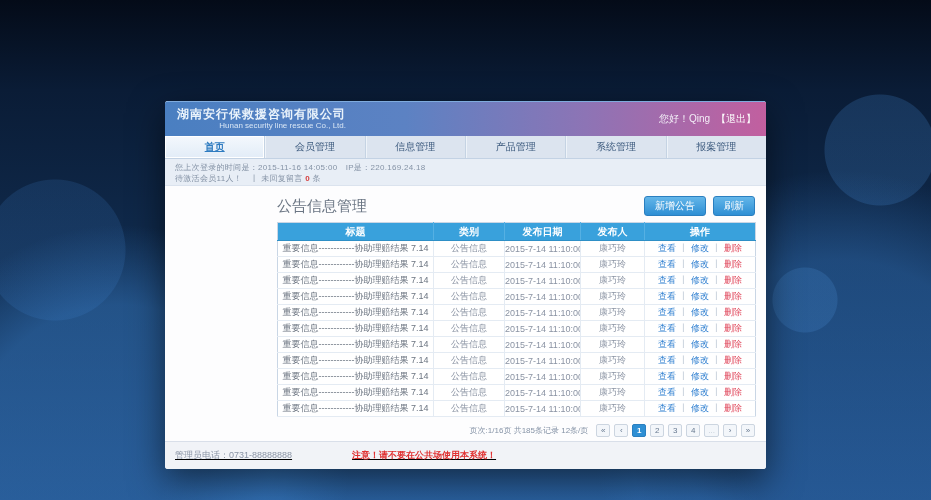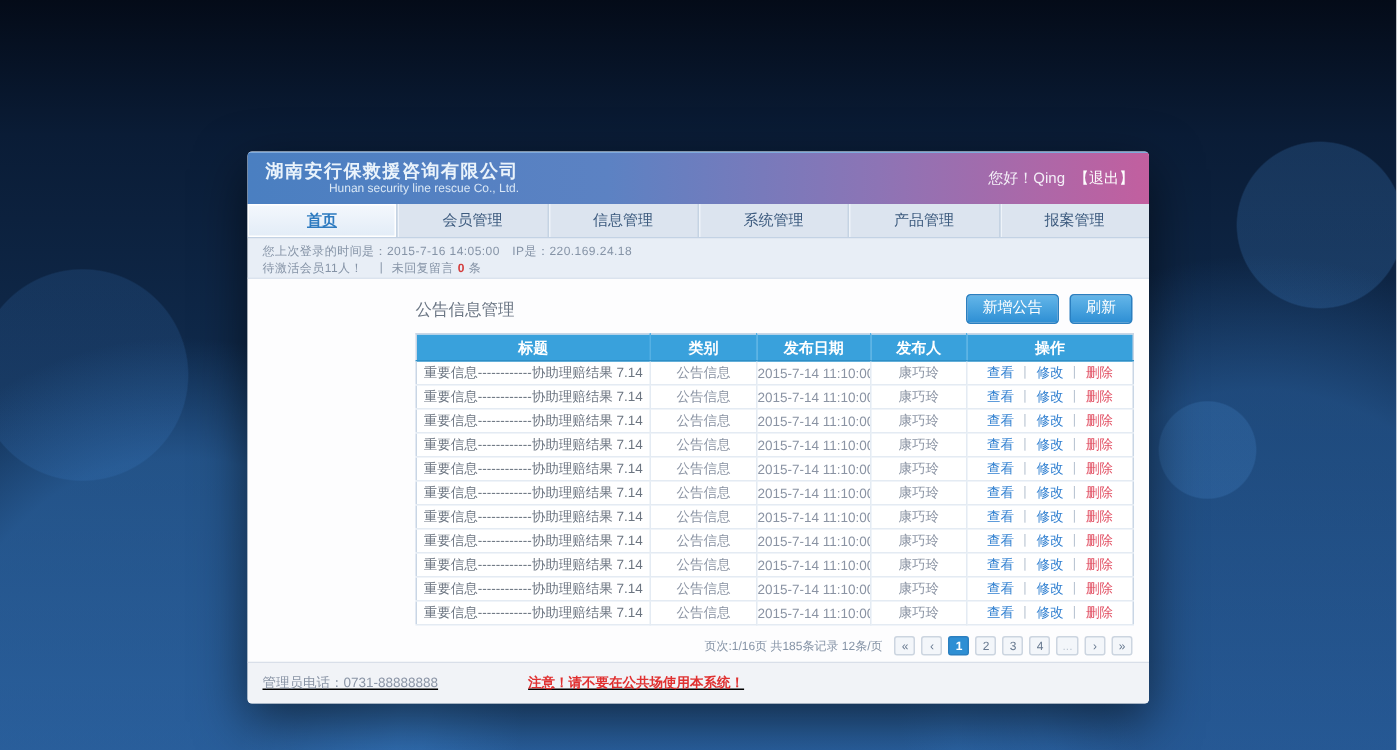--- a/index.html
+++ b/index.html
@@ -44,21 +44,21 @@
     background:linear-gradient(180deg,#f4f8fd,#e2ecf7);
     color:#2e7bc0; font-weight:bold; box-shadow:inset 0 0 0 1px #ffffff;text-decoration:underline;
   }
   
   .status { flex:0 0 27px; background:#e8eef6; border-bottom:1px solid #dbe3ee; padding:3px 0 0 10px; }
   .status p { font-size:8px; color:#8593a6; line-height:11px; letter-spacing:0.3px; }
   .red { color:#d43c3c; font-weight:bold; }
   
   .content { flex:1; background:#fdfdfe; position:relative; padding:10px 11px 0 112px; }
   .content-top { display:flex; justify-content:space-between; align-items:center; height:20px; }
-  .section-title { font-size:11px; color:#6b7684; }
+  .section-title { font-size:15px; color:#6b7684; }
   .btns { display:flex; gap:7px;justify-content:flex-end; }
   .btn {
     background:linear-gradient(180deg,#63b6e9,#2e8fd4); border:1px solid #2a7fc0; border-radius:3px;
     color:#fff; font-size:10px; padding:3px 10px; cursor:pointer; line-height:12px;
   }
   
   table { border-collapse:collapse; width:478px; margin-top:6px; table-layout:fixed; }
   th {
     background:#39a1dc; color:#fff; font-size:10px; font-weight:bold; height:18px;
     border-right:1px solid #55b0e3; border-bottom:1px solid #2e8fc6;
@@ -107,27 +107,27 @@
       <div class="hdr-right">
         <span>您好！Qing</span>
         <a class="logout">【退出】</a>
       </div>
     </div>
 
     <div class="nav" id="nav">
         <div class="nav-item active">首页</div>
         <div class="nav-item">会员管理</div>
         <div class="nav-item">信息管理</div>
+        <div class="nav-item">产品管理</div>
         <div class="nav-item">系统管理</div>
-        <div class="nav-item">产品管理</div>
         <div class="nav-item">报案管理</div>
       </div>
 
     <div class="status">
-      <p>您上次登录的时间是：2015-7-16 14:05:00　IP是：220.169.24.18</p>
+      <p>您上次登录的时间是：2015-11-16 14:05:00　IP是：220.169.24.18</p>
       <p><span>待激活会员11人！　丨 未回复留言 </span><span class="red">0</span><span> 条</span></p>
     </div>
 
     <div class="content">
       <div class="content-top">
         <div class="section-title">公告信息管理</div>
         <div class="btns">
           <button class="btn">新增公告</button>
           <button class="btn">刷新</button>
         </div>

